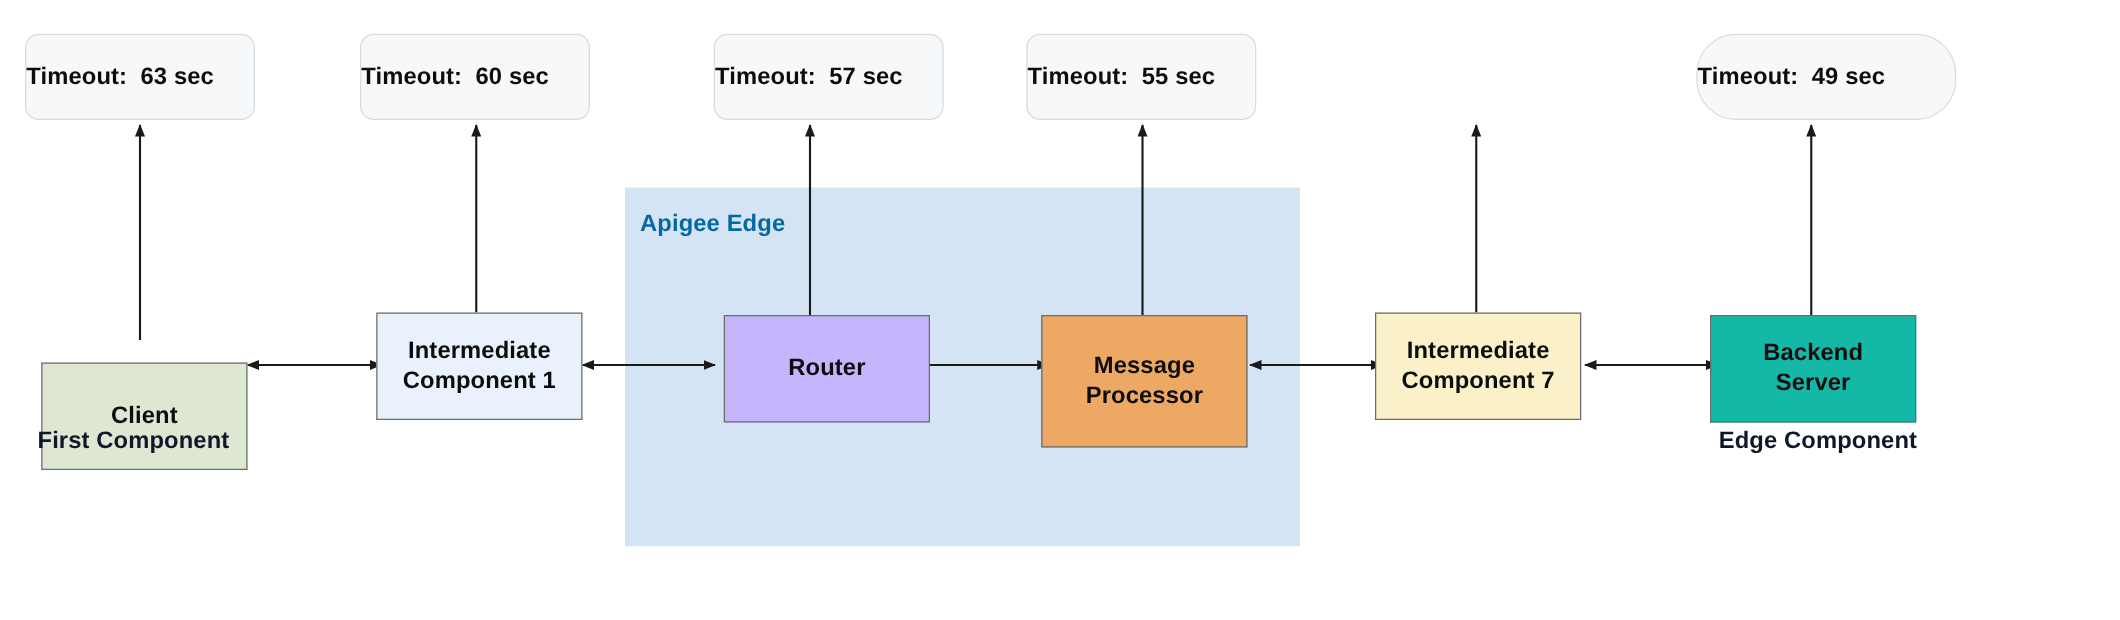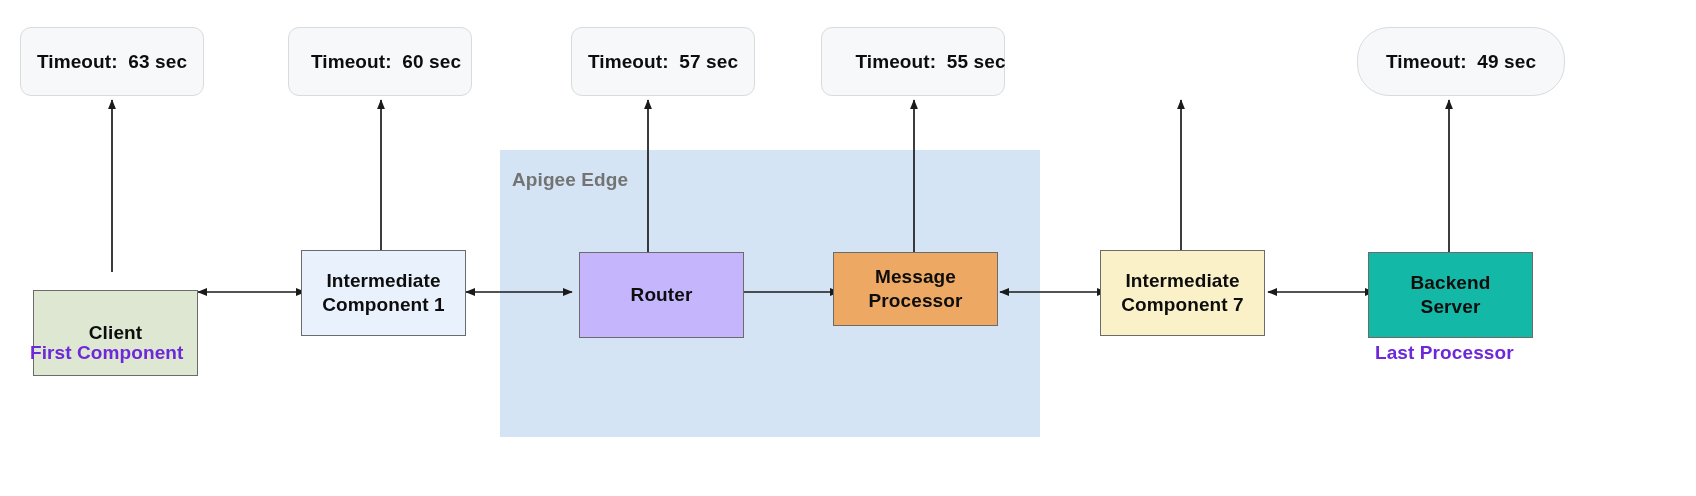--- a/index.html
+++ b/index.html
@@ -27,37 +27,36 @@
     width: 540px;
     height: 287px;
     background: #d4e4f4;
   }
   .edge-panel-label {
     position: absolute;
     left: 12px;
     top: 19px;
     font-size: 19px;
     font-weight: bold;
-    color: #737373;
+    color: #0369a1;
     letter-spacing: 0.1px;
     white-space: nowrap;
   }
 
   
   .timeout-box {
     position: absolute;
     top: 27px;
     height: 69px;
     background: #f6f8fa;
     border: 1px solid #d8dcdf;
     border-radius: 11px;
     box-sizing: border-box;
     display: flex;
     align-items: center;
-    justify-content: center;
   }
   .timeout-text {
     font-size: 19px;
     font-weight: bold;
     color: #0d0d0d;
     white-space: pre;
     letter-spacing: 0.1px;
   }
 
   
@@ -77,21 +76,21 @@
     line-height: 1.28;
     letter-spacing: 0.1px;
     padding: 0 6px;
   }
 
   
   .caption {
     position: absolute;
     font-size: 19px;
     font-weight: bold;
-    color: #6d28d9;
+    color: #0f172a;
     white-space: nowrap;
     letter-spacing: 0.1px;
   }
 
   
   #connectors {
     position: absolute;
     left: 0;
     top: 0;
     width: 1696px;
@@ -104,27 +103,27 @@
 
 <div id="canvas">
 
   <div class="edge-panel">
     <div class="edge-panel-label">Apigee Edge</div>
   </div>
 
   <div class="timeout-box" style="left:20px;  width:184px;">
     <span class="timeout-text">Timeout:  63 sec</span>
   </div>
-  <div class="timeout-box" style="left:288px; width:184px;padding-left:12px;">
+  <div class="timeout-box" style="left:288px; width:184px;">
     <span class="timeout-text">Timeout:  60 sec</span>
   </div>
   <div class="timeout-box" style="left:556px; width:184px;margin-left:15px;">
     <span class="timeout-text">Timeout:  57 sec</span>
   </div>
-  <div class="timeout-box" style="left:821px; width:184px;padding-left:35px;">
+  <div class="timeout-box" style="left:821px; width:184px;">
     <span class="timeout-text">Timeout:  55 sec</span>
   </div>
   <div class="timeout-box" style="left:1357px; width:208px;border-radius:32px;">
     <span class="timeout-text">Timeout:  49 sec</span>
   </div>
 
   <svg id="connectors" viewBox="0 0 1696 496">
     <defs>
       <marker id="arrowEnd" markerWidth="10" markerHeight="8" refX="9.2" refY="4" orient="auto" markerUnits="userSpaceOnUse">
         <path d="M0,0 L10,4 L0,8 z" fill="#1a1a1a"></path>
@@ -160,21 +159,21 @@
     <span class="node-label">
       <span>Intermediate</span><br>
       <span>Component 1</span>
     </span>
   </div>
 
   <div class="node" style="left:579px; top:252px; width:165px; height:86px; background:#c4b5fd;">
     <span class="node-label">Router</span>
   </div>
 
-  <div class="node" style="left:833px; top:252px; width:165px; height:74px; background:#eda863;">
+  <div class="node" style="left:833px; top:252px; width:165px; height:106px; background:#eda863;">
     <span class="node-label">
       <span>Message</span><br>
       <span>Processor</span>
     </span>
   </div>
 
   <div class="node" style="left:1100px; top:250px; width:165px; height:86px; background:#faf1c9;">
     <span class="node-label">
       <span>Intermediate</span><br>
       <span>Component 7</span>
@@ -182,15 +181,15 @@
   </div>
 
   <div class="node" style="left:1368px; top:252px; width:165px; height:86px; background:#14b8a6;">
     <span class="node-label">
       <span>Backend</span><br>
       <span>Server</span>
     </span>
   </div>
 
   <div class="caption" style="left:30px; top:342px;">First Component</div>
-  <div class="caption" style="left:1375px; top:342px;">Last Processor</div>
+  <div class="caption" style="left:1375px; top:342px;">Edge Component</div>
 
 </div>
 
 </body></html>

